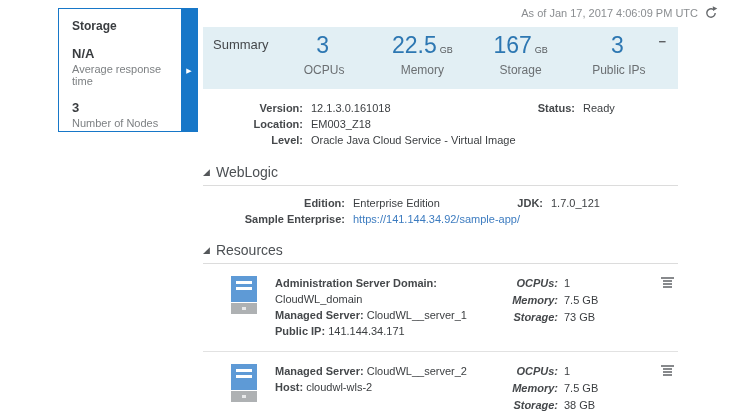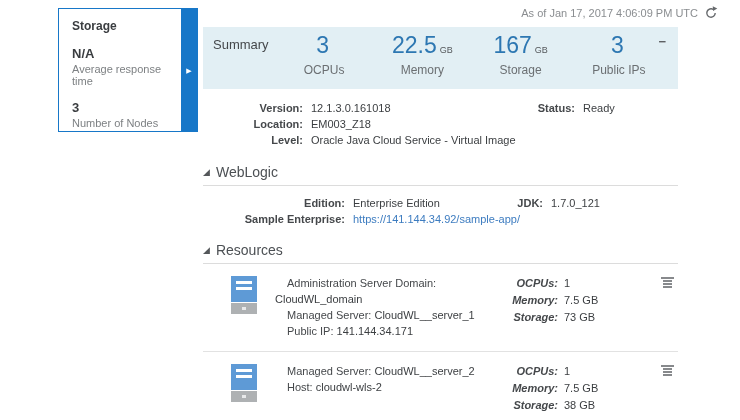--- a/index.html
+++ b/index.html
@@ -90,21 +90,21 @@
   .res-icon-wrap { margin-left: 28px; padding-top: 2px; }
   .server-icon { width: 26px; }
   .server-top { height: 26px; background: #5e9ad6; position: relative; }
   .server-top .bar { position: absolute; left: 5px; width: 16px; height: 3px; background: #fff; }
   .server-top .bar.b1 { top: 5px; }
   .server-top .bar.b2 { top: 11px; }
   .server-bottom { height: 11px; background: #aeb1b3; margin-top: 1px; position: relative; }
   .server-bottom .dot { position: absolute; left: 11px; top: 4px; width: 4px; height: 3px; background: #e8e9ea; }
 
   .res-details { margin-left: 18px; flex: 1; font-size: 11px; line-height: 16px; padding-top: 1px; }
-  .res-details .dl { font-weight: normal; color: #45484b; margin-left: 12px; }
+  .res-details .dl { font-weight: bold; color: #45484b; }
   .res-details .dv { color: #3b3e41; }
 
   .res-stats { width: 120px; margin-right: 34px; padding-top: 1px; }
   .stat-row { display: flex; font-size: 11px; line-height: 17px; }
   .stat-label { width: 52px; text-align: right; font-weight: bold; color: #45484b; flex-shrink: 0; font-style: italic; }
   .stat-value { margin-left: 6px; color: #3b3e41; }
 
   .menu-btn { width: 14px; margin-right: 4px; padding-top: 3px; cursor: pointer; }
   .menu-btn .mb { background: #87898c; height: 2px; margin: 0 auto 1px auto; }
   .menu-btn .mb.w { width: 13px; }

